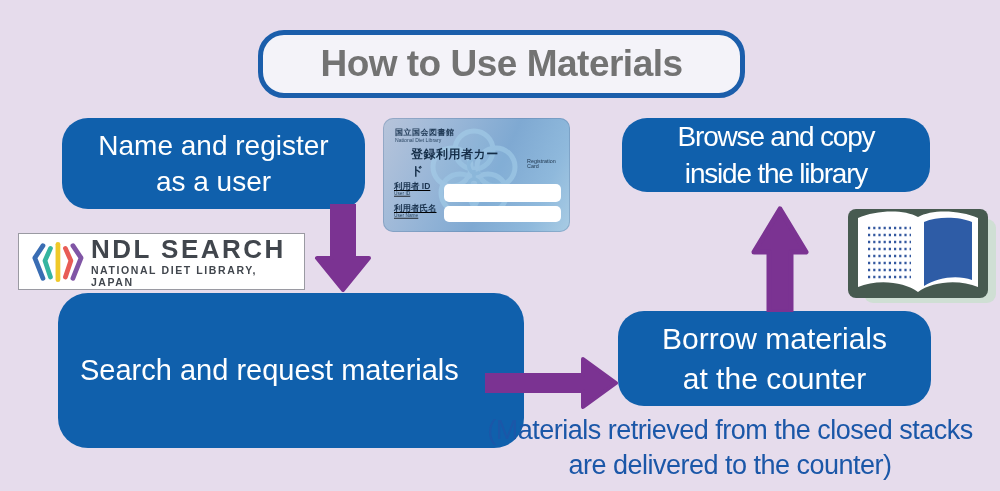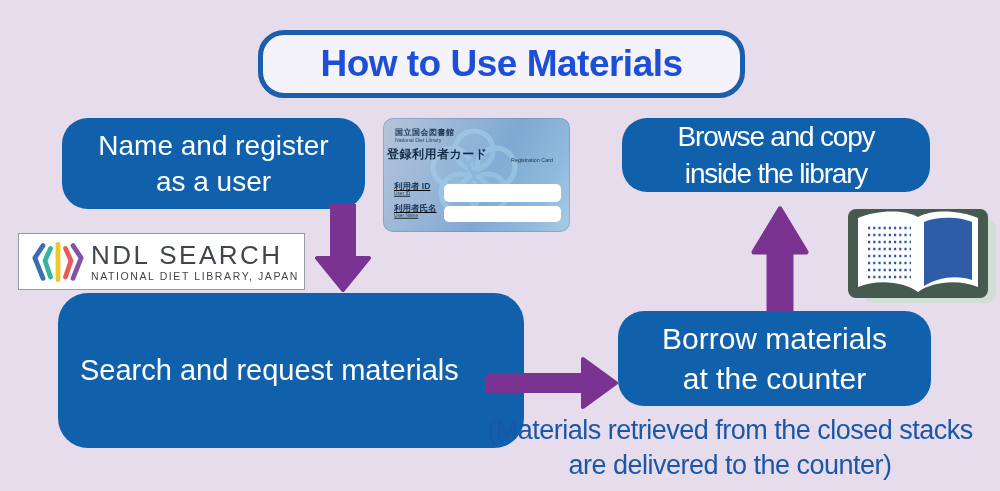--- a/index.html
+++ b/index.html
@@ -8,21 +8,21 @@
   .canvas {
     position: relative; width: 1000px; height: 491px;
     background: #e6dcec; overflow: hidden;
   }
   
   .title-box {
     position: absolute; left: 258px; top: 30px; width: 487px; height: 68px;
     background: #f4f3f9; border: 5px solid #1b5eab; border-radius: 26px;
     display: flex; align-items: center; justify-content: center;
   }
-  .title-box span { color: #1d4ed8; font-size: 37px; font-weight: bold; letter-spacing: -0.5px; text-align: right; }
+  .title-box span { color: #737373; font-size: 37px; font-weight: bold; letter-spacing: -0.5px; text-align: right; }
 
   
   .flow-box {
     position: absolute; background: #1060ac; border-radius: 26px;
     display: flex; flex-direction: column; align-items: center; justify-content: center;
     color: #ffffff; text-align: center;
   }
   .box-visit  { left: 62px;  top: 118px; width: 303px; height: 91px;  font-size: 28px; line-height: 36px; }
   .box-browse { left: 622px; top: 118px; width: 308px; height: 74px;  font-size: 28px; line-height: 37px; letter-spacing: -1.2px; border-radius: 25px; }
   .box-search { left: 58px;  top: 293px; width: 466px; height: 155px; font-size: 29px; line-height: 45px;
@@ -39,39 +39,39 @@
   .reg-card {
     position: absolute; left: 383px; top: 118px; width: 187px; height: 114px;
     border-radius: 10px; overflow: hidden;
     background: linear-gradient(115deg, #b7c4da 0%, #9cb8d8 28%, #7fa9d2 58%, #8fb9dc 82%, #a9cce4 100%);
     box-shadow: 0 0 0 1px rgba(90,120,160,0.35) inset;
   }
   .reg-card .emblem { position: absolute; left: 36px; top: 8px; opacity: 0.55; }
   .card-org   { position: absolute; left: 12px; top: 9px; }
   .card-org-jp { font-size: 8px; font-weight: bold; color: #223c58; letter-spacing: 0.5px; display:block; }
   .card-org-en { font-size: 6px; color: #2c4764; display:block; transform: scale(0.85); transform-origin: left top; }
-  .card-title { position: absolute; left: 4px; top: 28px; display: flex; align-items: flex-end; gap: 16px; }
+  .card-title { position: absolute; left: 28px; top: 28px; display: flex; align-items: center; gap: 16px; }
   .card-title-jp { font-size: 12px; font-weight: bold; color: #142d47; letter-spacing: 0.5px; }
   .card-title-en { font-size: 6px; color: #20374f; margin-left: 7px; transform: scale(0.9); transform-origin: left bottom; }
   .card-row { position: absolute; left: 11px; text-decoration: underline; }
   .card-row-1 { top: 64px; }
   .card-row-2 { top: 86px; }
   .card-label-jp { font-size: 8.5px; font-weight: bold; color: #1b3450; display: block; line-height: 9px; }
   .card-label-en { font-size: 6px; color: #254059; display: block; transform: scale(0.8); transform-origin: left top; line-height: 7px; }
   .card-input { position: absolute; background: #ffffff; border-radius: 5px; }
   .card-input-1 { left: 61px; top: 66px; width: 117px; height: 18px; }
   .card-input-2 { left: 61px; top: 88px; width: 117px; height: 16px; }
 
   
   .ndl-logo {
     position: absolute; left: 18px; top: 233px; width: 287px; height: 57px;
     background: #ffffff; border: 1px solid #9a9aa2;
     display: flex; align-items: center; padding-left: 9px;
   }
-  .ndl-logo-text { margin-left: 3px; }
+  .ndl-logo-text { margin-left: 3px; font-weight: bold; }
   .ndl-logo-name { font-size: 26px; color: #41464d; letter-spacing: 2.5px; line-height: 26px; }
   .ndl-logo-sub  { font-size: 10.5px; color: #41464d; letter-spacing: 1.6px; margin-top: 2px; }
 
   
   .book { position: absolute; left: 848px; top: 205px; }
 
   
   .note {
     position: absolute; left: 462px; top: 413px; width: 536px;
     text-align: center; color: #1b57a8; font-size: 27px; line-height: 35px; letter-spacing: -0.5px;

